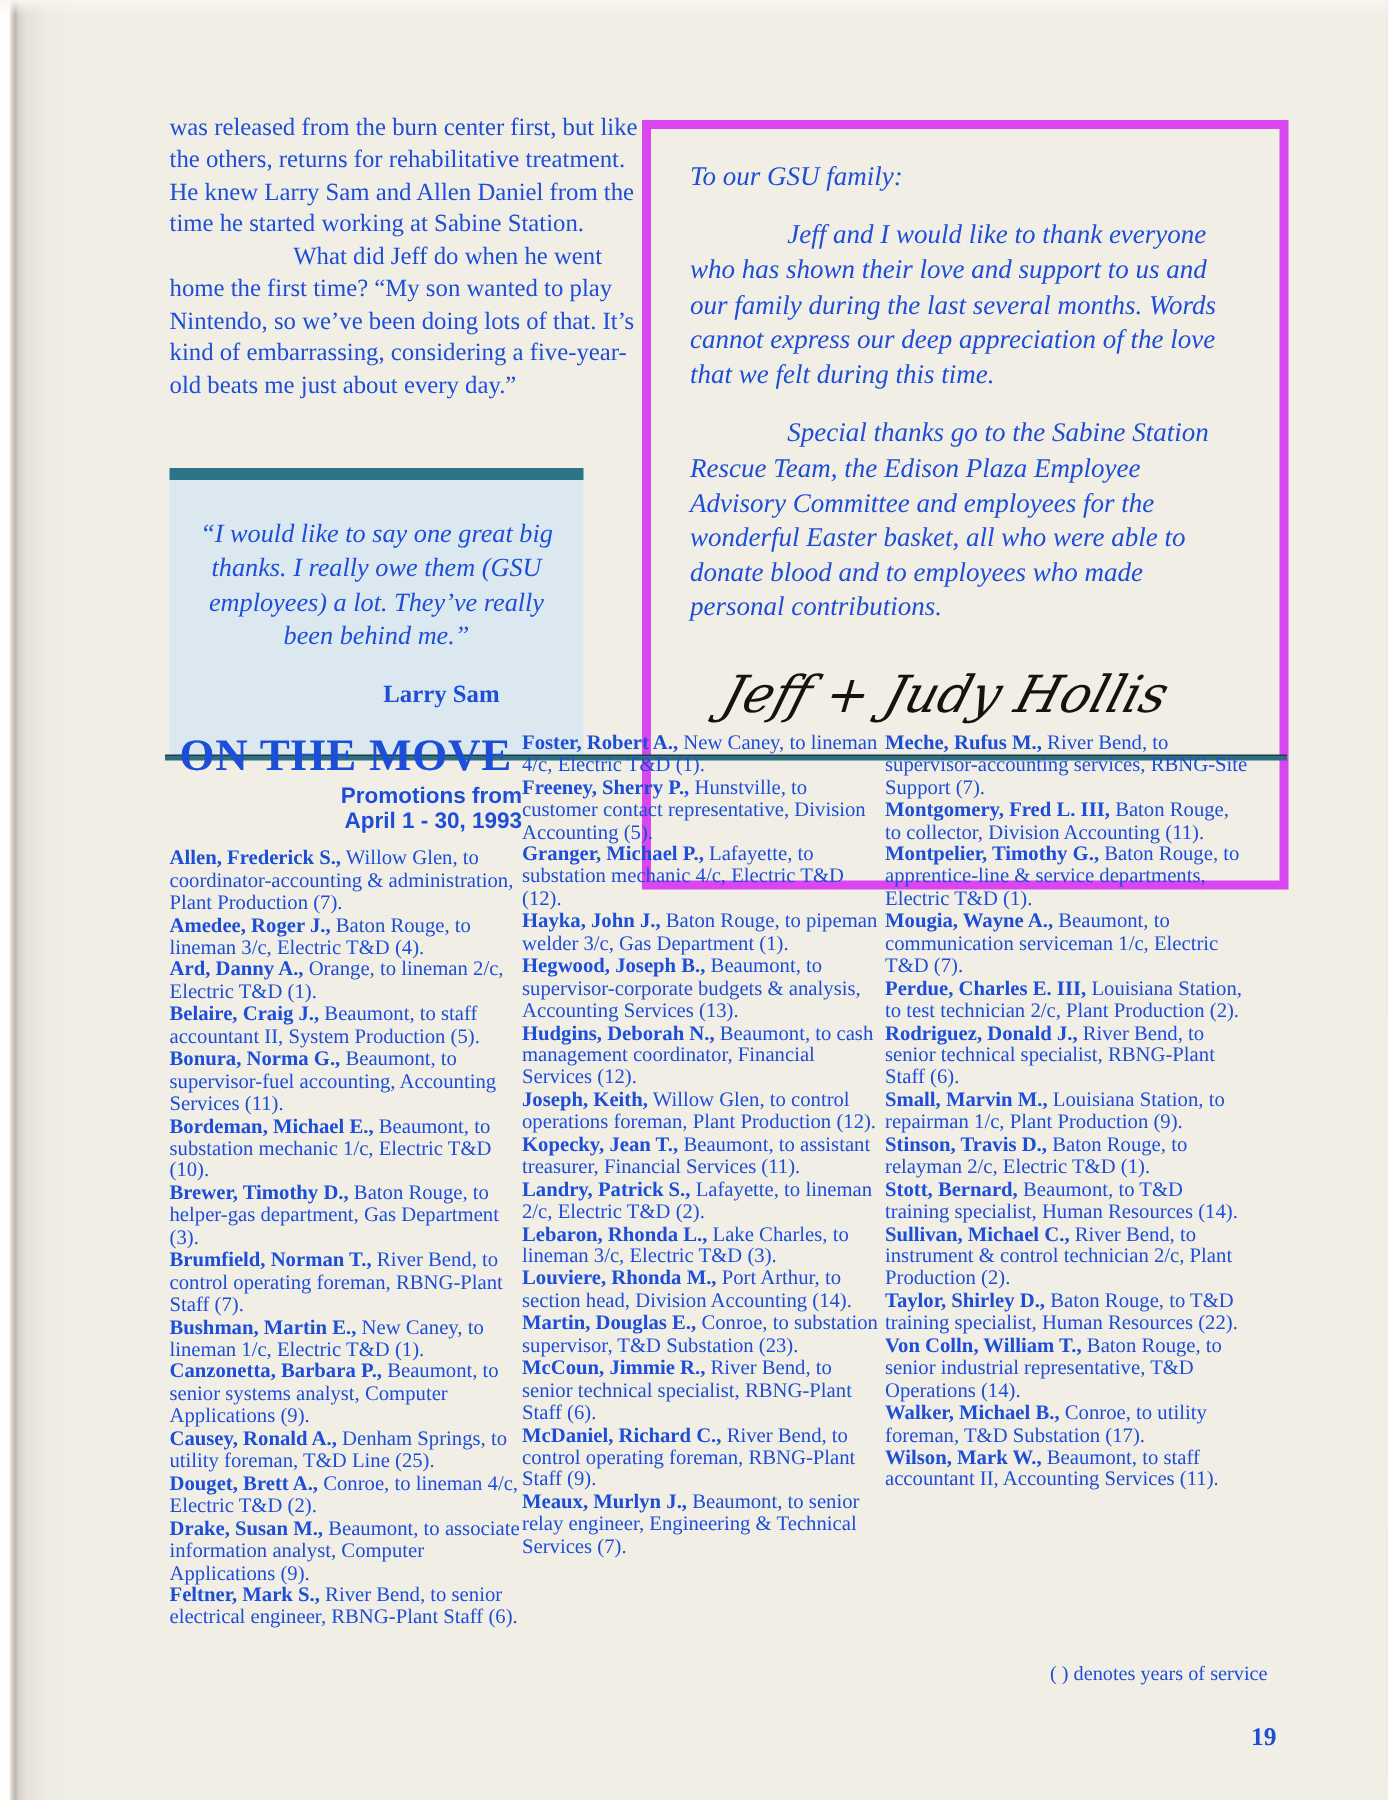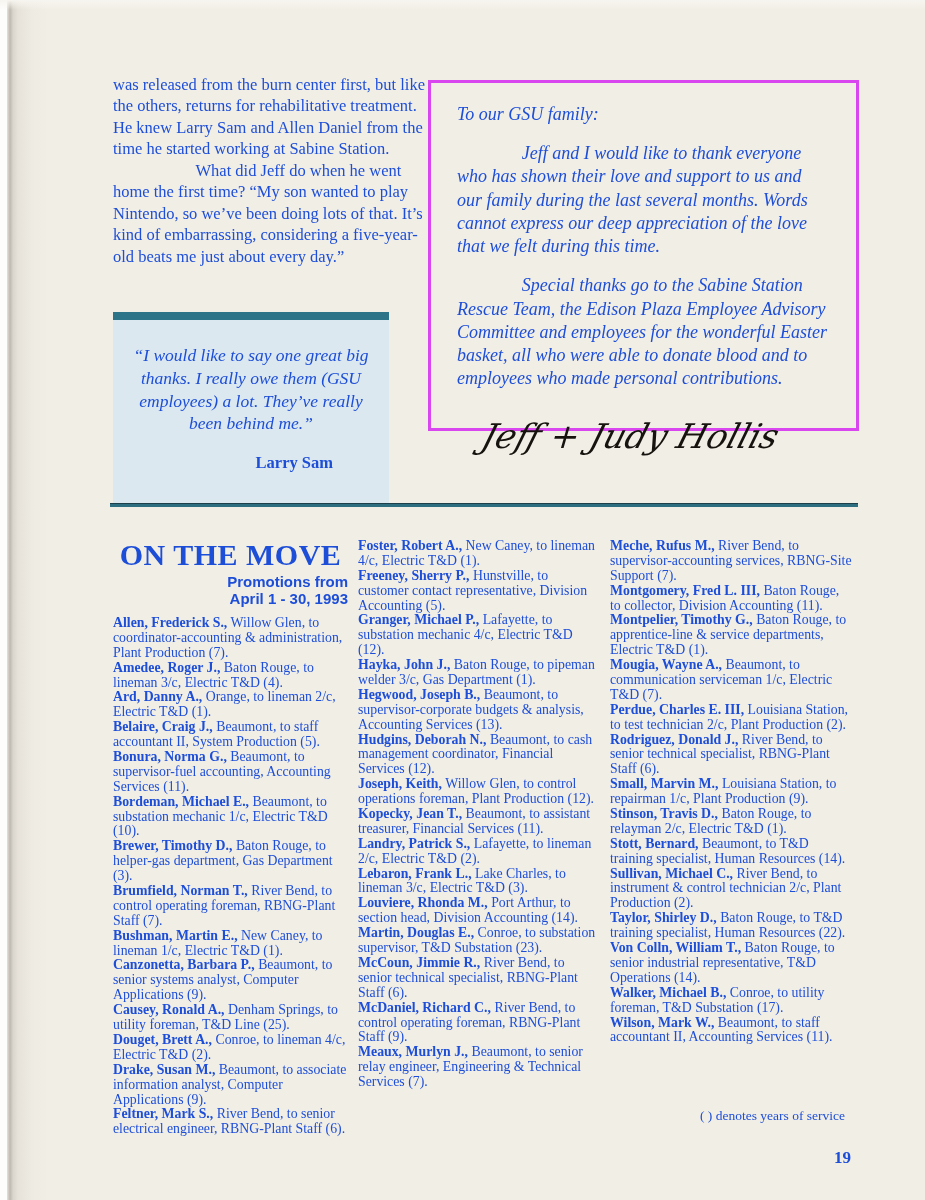--- a/index.html
+++ b/index.html
@@ -11,41 +11,41 @@
         #d9d5cc 13px,#e6e2d9 18px,#eeebe3 32px,#f1eee6 48px);}
   .edge-top{position:absolute;left:0;top:0;right:0;height:10px;pointer-events:none;
         background:linear-gradient(180deg,#f7f5ef,#f1eee600);}
 
   
   .intro{position:absolute;left:113px;top:74px;width:314px;font-size:16.5px;line-height:1.3;}
   .intro p{margin:0;}
   .intro p + p{text-indent:5em;}
 
   
-  .letter{position:absolute;left:428px;top:80px;width:431px;height:351px;box-sizing:border-box;
-          border:3px solid #d946ef;padding:20px 26px 10px 26px;font-style:italic;
+  .letter{position:absolute;left:428px;top:80px;width:431px;height:513px;box-sizing:border-box;
+          border:6px solid #d946ef;padding:20px 26px 10px 26px;font-style:italic;
           font-size:18px;line-height:1.29;}
   .letter .salutation{margin:0 0 6px 0;}
   .letter .letter-p{margin:16px 0 0 0;text-indent:3.6em;}
   .signature{display:block;margin:14px auto 0 auto;}
 
   
   .quote{position:absolute;left:113px;top:312px;width:276px;}
   .quote-bar{height:8px;background:#2e7489;}
   .quote-body{background:#dbe8f0;padding:24px 12px 31px 12px;}
   .quote-text{margin:0;font-style:italic;font-size:17.5px;line-height:1.3;text-align:center;}
   .quote-attr{margin:18px 44px 0 0;font-weight:bold;font-size:16.5px;text-align:right;}
 
   
   .rule{position:absolute;left:110px;top:503px;width:748px;height:4px;
         background:linear-gradient(180deg,#1c3f4a 0,#1c3f4a 1px,#2d6e80 1px,#2d6e80 4px);}
 
   
-  .move{position:absolute;left:113px;top:539px;width:745px;display:grid;
-        grid-template-columns:235px 242px 242px;column-gap:10px;}
+  .move{position:absolute;left:113px;top:488px;width:745px;display:grid;
+        grid-template-columns:235px 242px 242px;}
   .move-header{text-align:center;margin-bottom:9px;}
   .move-title{margin:0;font-size:30px;font-weight:bold;letter-spacing:.5px;line-height:1.05;}
   .move-sub{margin:2px 0 0 0;font-family:"Liberation Sans","DejaVu Sans",sans-serif;
             font-weight:bold;font-size:15px;line-height:1.15;white-space:pre-line;text-align:right;}
   .entries p.entry{margin:0;font-size:13.8px;line-height:1.08;}
   .entry strong{font-weight:bold;}
 
   
   .footnote{position:absolute;top:1108px;right:80px;margin:0;font-size:13.5px;}
   .pageno{position:absolute;top:1144px;right:70px;margin:4px;font-size:17px;font-weight:bold;}
@@ -117,21 +117,21 @@
 
       <p class="entry"><strong>Foster, Robert A.,</strong> <span>New Caney, to lineman 4/c, Electric T&amp;D (1).</span></p>
           <p class="entry"><strong>Freeney, Sherry P.,</strong> <span>Hunstville, to customer contact representative, Division Accounting (5).</span></p>
           <p class="entry"><strong>Granger, Michael P.,</strong> <span>Lafayette, to substation mechanic 4/c, Electric T&amp;D (12).</span></p>
           <p class="entry"><strong>Hayka, John J.,</strong> <span>Baton Rouge, to pipeman welder 3/c, Gas Department (1).</span></p>
           <p class="entry"><strong>Hegwood, Joseph B.,</strong> <span>Beaumont, to supervisor-corporate budgets &amp; analysis, Accounting Services (13).</span></p>
           <p class="entry"><strong>Hudgins, Deborah N.,</strong> <span>Beaumont, to cash management coordinator, Financial Services (12).</span></p>
           <p class="entry"><strong>Joseph, Keith,</strong> <span>Willow Glen, to control operations foreman, Plant Production (12).</span></p>
           <p class="entry"><strong>Kopecky, Jean T.,</strong> <span>Beaumont, to assistant treasurer, Financial Services (11).</span></p>
           <p class="entry"><strong>Landry, Patrick S.,</strong> <span>Lafayette, to lineman 2/c, Electric T&amp;D (2).</span></p>
-          <p class="entry"><strong>Lebaron, Frank L.,</strong> <span>Lake Charles, to lineman 3/c, Electric T&amp;D (3).</span></p>
+          <p class="entry"><strong>Lebaron, Rhonda L.,</strong> <span>Lake Charles, to lineman 3/c, Electric T&amp;D (3).</span></p>
           <p class="entry"><strong>Louviere, Rhonda M.,</strong> <span>Port Arthur, to section head, Division Accounting (14).</span></p>
           <p class="entry"><strong>Martin, Douglas E.,</strong> <span>Conroe, to substation supervisor, T&amp;D Substation (23).</span></p>
           <p class="entry"><strong>McCoun, Jimmie R.,</strong> <span>River Bend, to senior technical specialist, RBNG-Plant Staff (6).</span></p>
           <p class="entry"><strong>McDaniel, Richard C.,</strong> <span>River Bend, to control operating foreman, RBNG-Plant Staff (9).</span></p>
           <p class="entry"><strong>Meaux, Murlyn J.,</strong> <span>Beaumont, to senior relay engineer, Engineering &amp; Technical Services (7).</span></p>
         </div>
     </div>
     <div class="col">
       <div class="entries">
 

